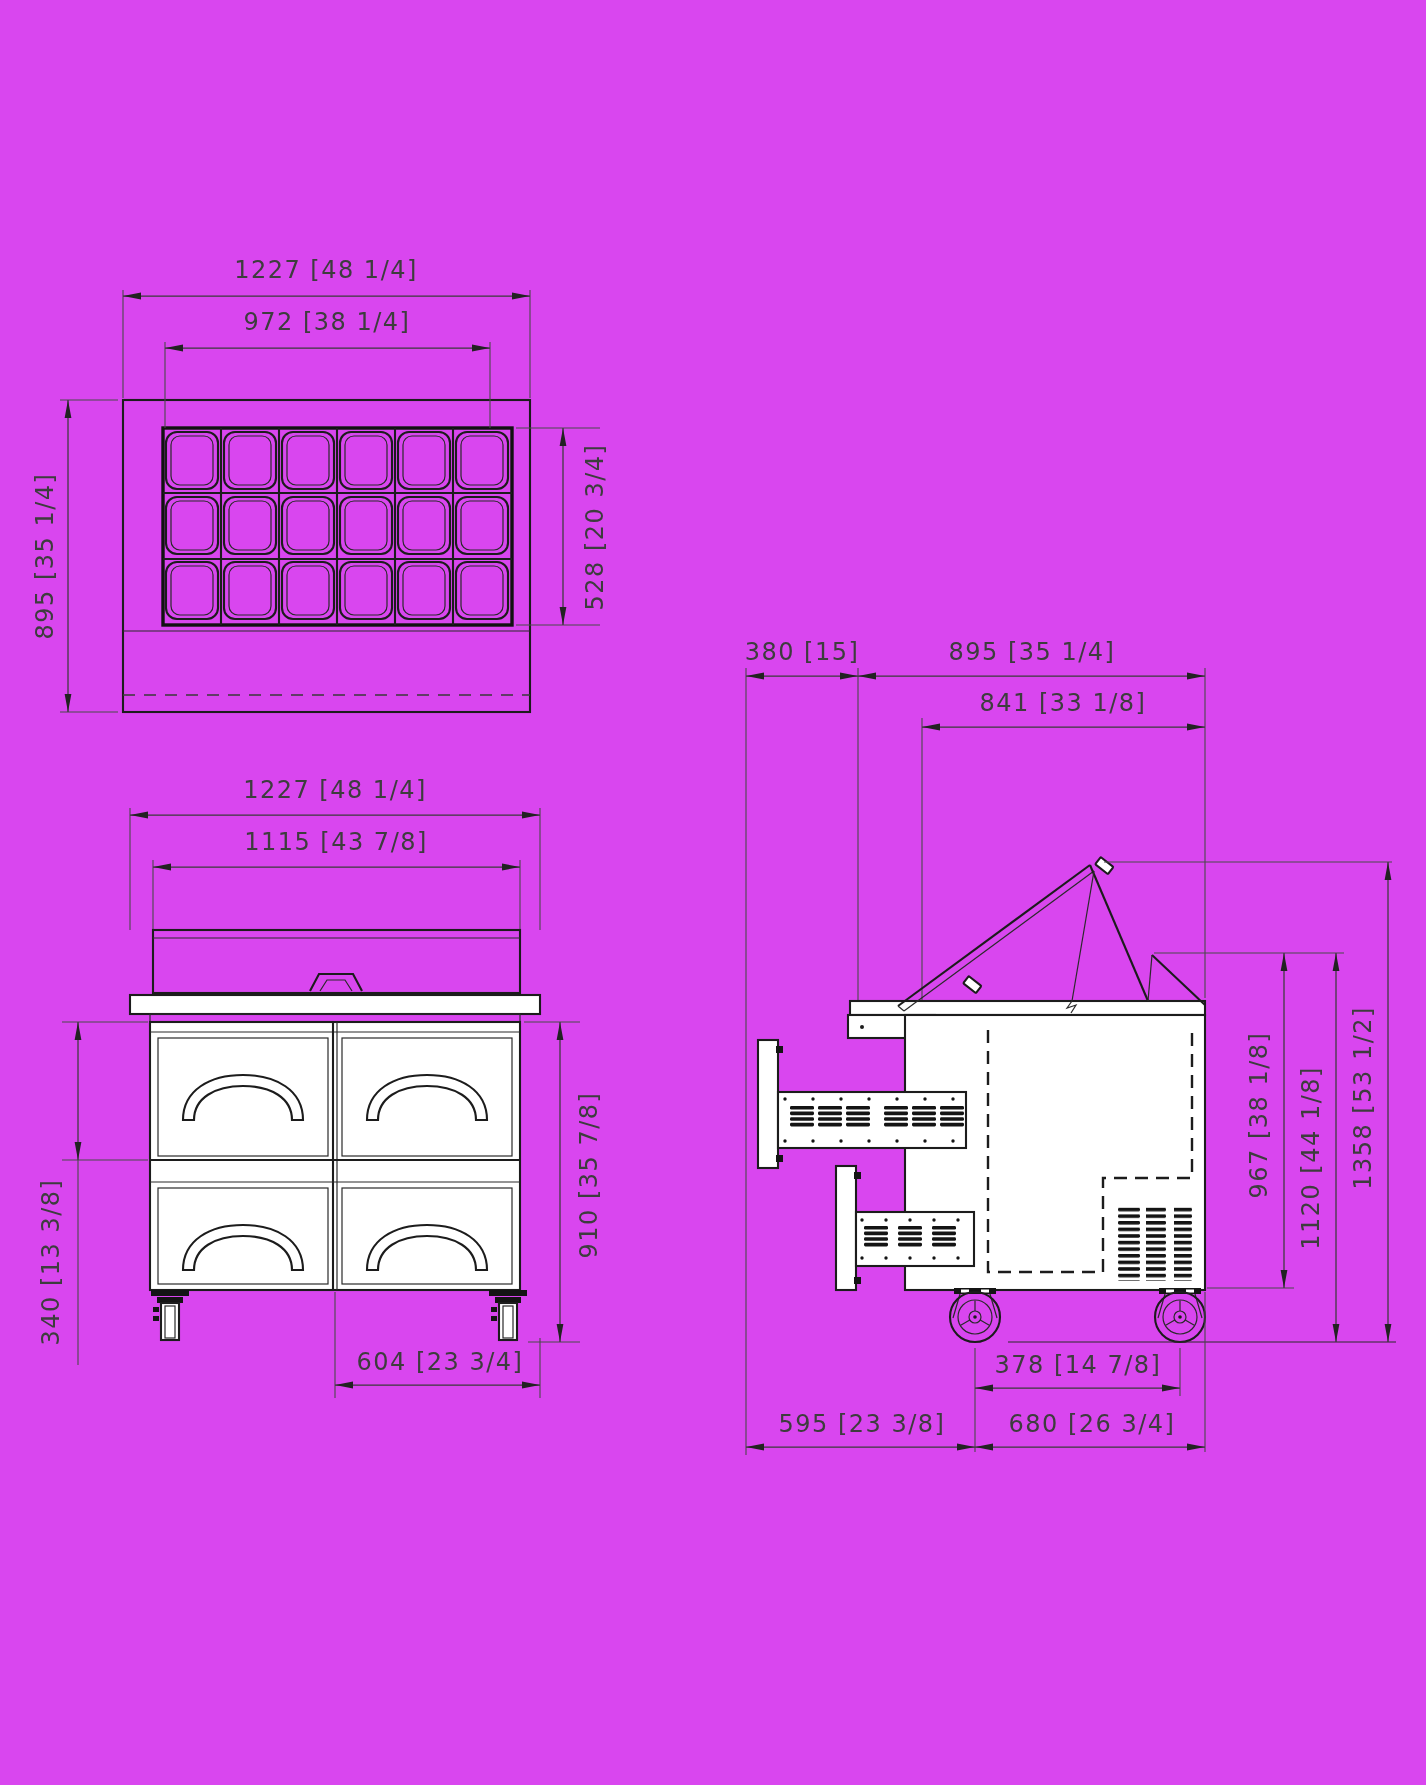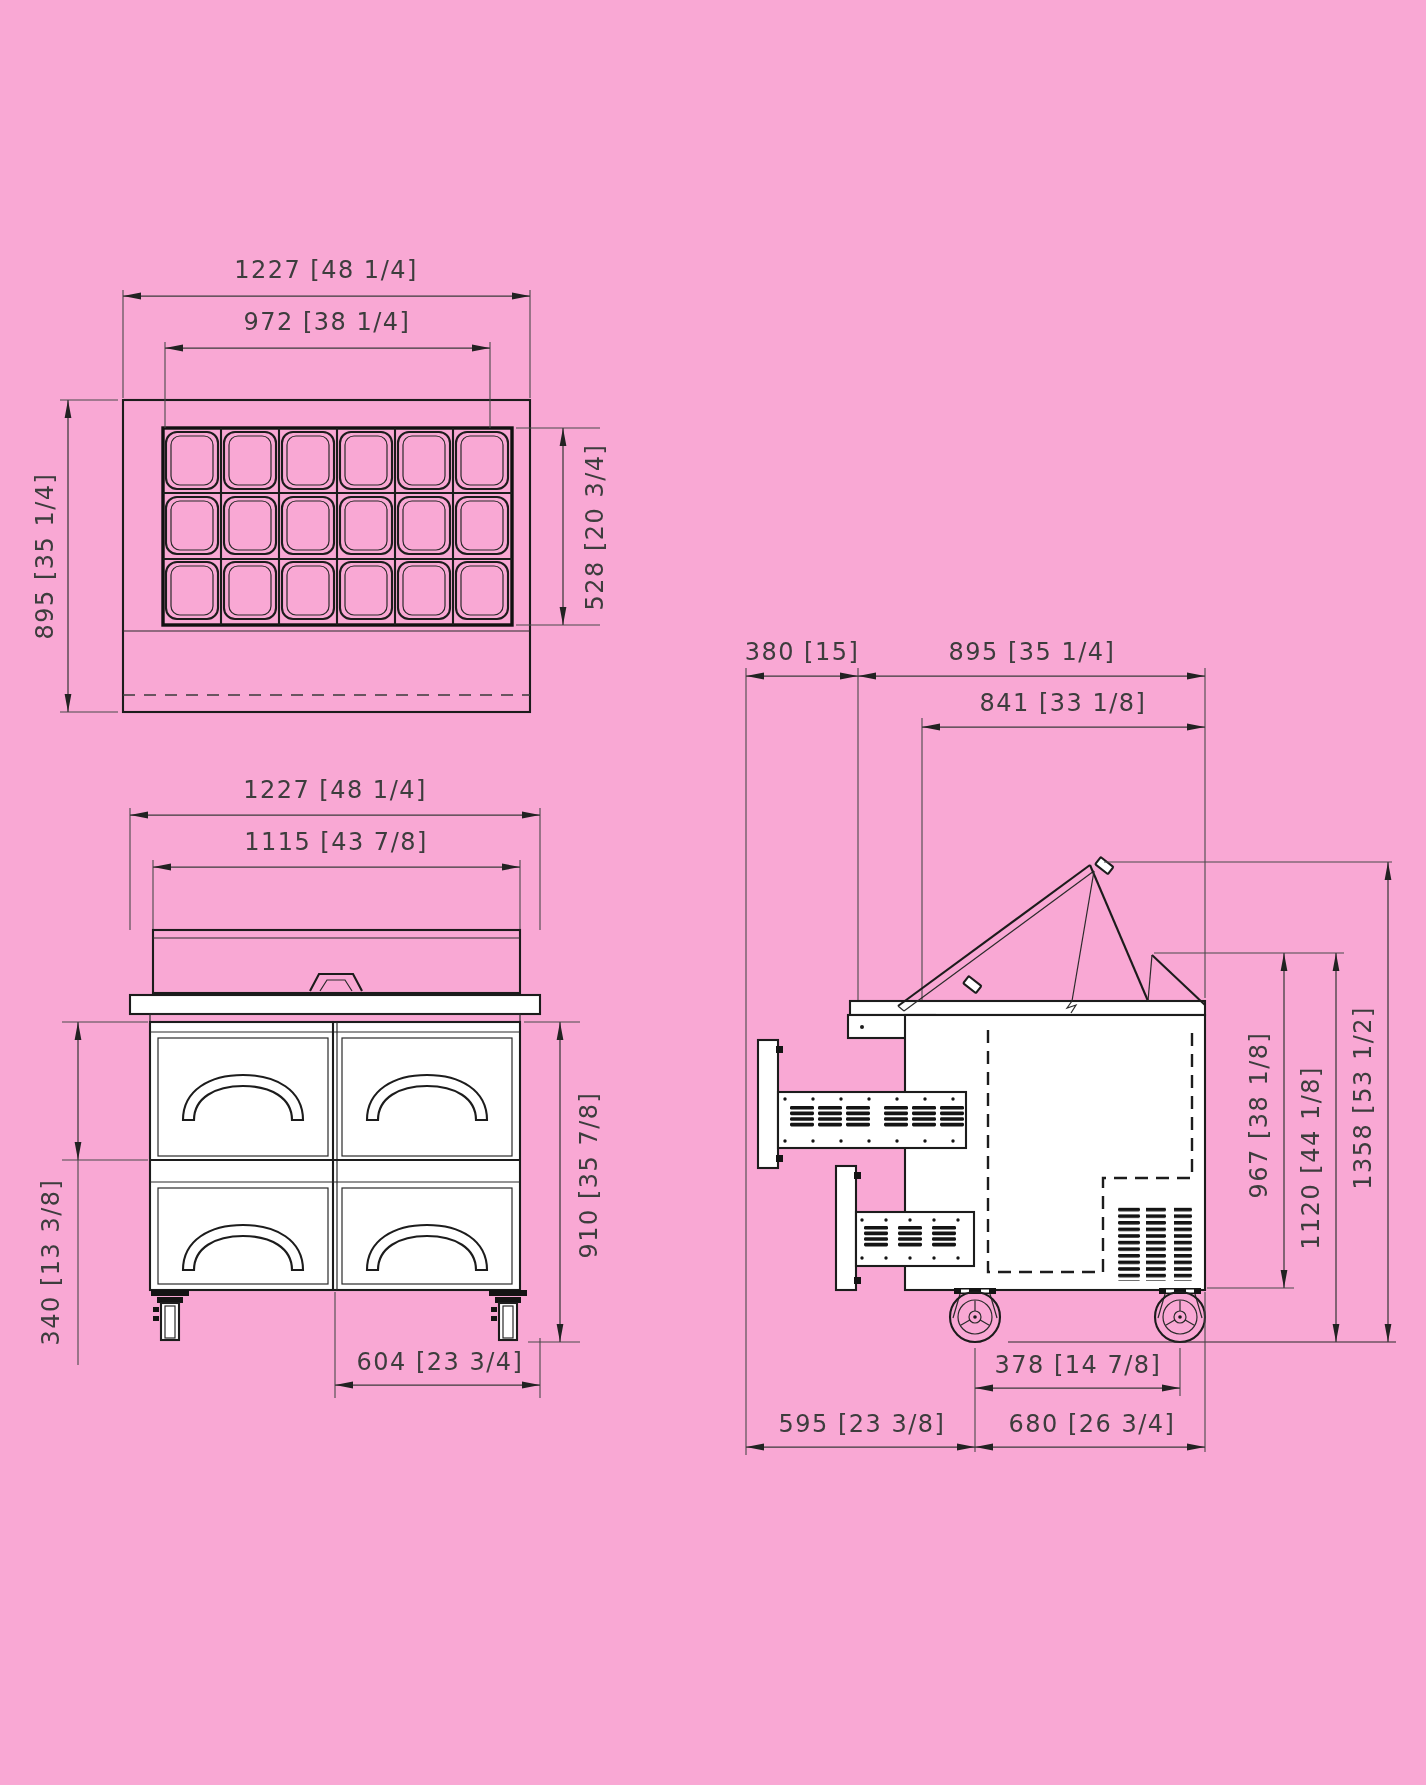--- a/index.html
+++ b/index.html
@@ -1,16 +1,16 @@
 <!DOCTYPE html>
 <html><head>
 <meta charset="utf-8">
 <style>
   html,body{margin:0;padding:0;background:#ffffff;}
-  .page{width:1426px;height:1785px;background:#f9a8d4;position:relative;
+  .page{width:1426px;height:1785px;background:#d946ef;position:relative;
         font-family:"DejaVu Sans", sans-serif;}
   svg{display:block;}
   .thin{fill:none;stroke:#2a2a2a;stroke-width:1.2;}
   .obj{fill:none;stroke:#1c1c1c;stroke-width:2.1;}
   .objw{fill:#ffffff;stroke:#1c1c1c;stroke-width:2.1;}
   .thick{fill:none;stroke:#111;stroke-width:3.4;}
   .dim{fill:none;stroke:#3a3a3a;stroke-width:1.25;}
   .ext{fill:none;stroke:#4a4a4a;stroke-width:1.1;}
   .dash{fill:none;stroke:#1c1c1c;stroke-width:2.4;stroke-dasharray:13 8;}
   .dashT{fill:none;stroke:#3a3a3a;stroke-width:1.4;stroke-dasharray:12 9;}

